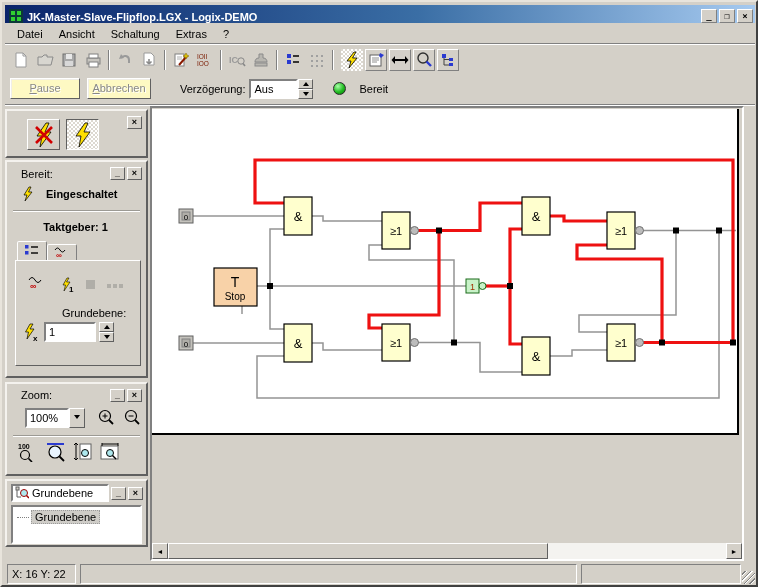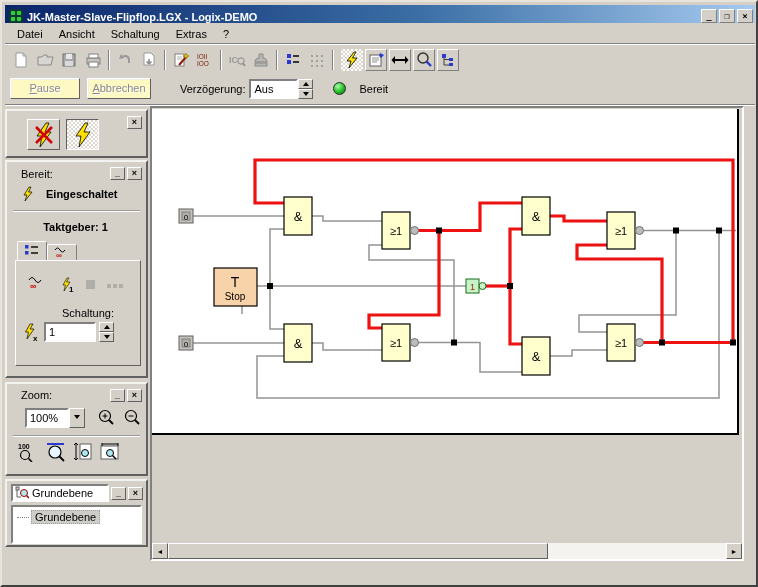--- a/index.html
+++ b/index.html
@@ -307,21 +307,21 @@
           </svg>
         <svg width="12" height="12">
             <rect x="1" y="1" width="9" height="9" fill="#b0aea8"></rect>
           </svg>
         <svg width="18" height="10">
             <rect x="0" y="4" width="4" height="4" fill="#b0aea8"></rect>
             <rect x="6" y="4" width="4" height="4" fill="#b0aea8"></rect>
             <rect x="12" y="4" width="4" height="4" fill="#b0aea8"></rect>
           </svg>
       </div>
-      <div style="margin:12px 0 0 46px;">Schaltung:</div>
+      <div style="margin:12px 0 0 46px;">Grundebene:</div>
       <div style="display:flex;align-items:center;margin:3px 0 0 6px;">
         <svg width="17" height="19">
             <polygon points="8,1 3.5,9 6.5,9 5,16 12,6 8,6 11,1" fill="#ffe000" stroke="#000" stroke-width=".7"></polygon>
             <text x="11" y="18" font-size="8" font-weight="bold">x</text>
           </svg>
         <span class="field" style="width:52px;margin-left:5px;">1</span>
         <span class="spin" style="margin-left:3px">
             <b>
               <i class="arr-up"></i>
             </b>
@@ -513,14 +513,20 @@
       </svg>
     </div>
 
     <div class="hscroll">
       <span class="sb-btn" style="left:0">◄</span>
       <span class="sb-thumb"></span>
       <span class="sb-btn" style="right:0">►</span>
     </div>
   </div>
 
+  <div class="abs statusbar">
+    <span class="st-pane" style="left:2px;width:69px;">X: 16 Y: 22</span>
+    <span class="st-pane" style="left:75px;width:497px;"></span>
+    <span class="st-pane" style="left:576px;width:160px;"></span>
+    <span class="grip"></span>
+  </div>
 
 </div>
 
 </body></html>

